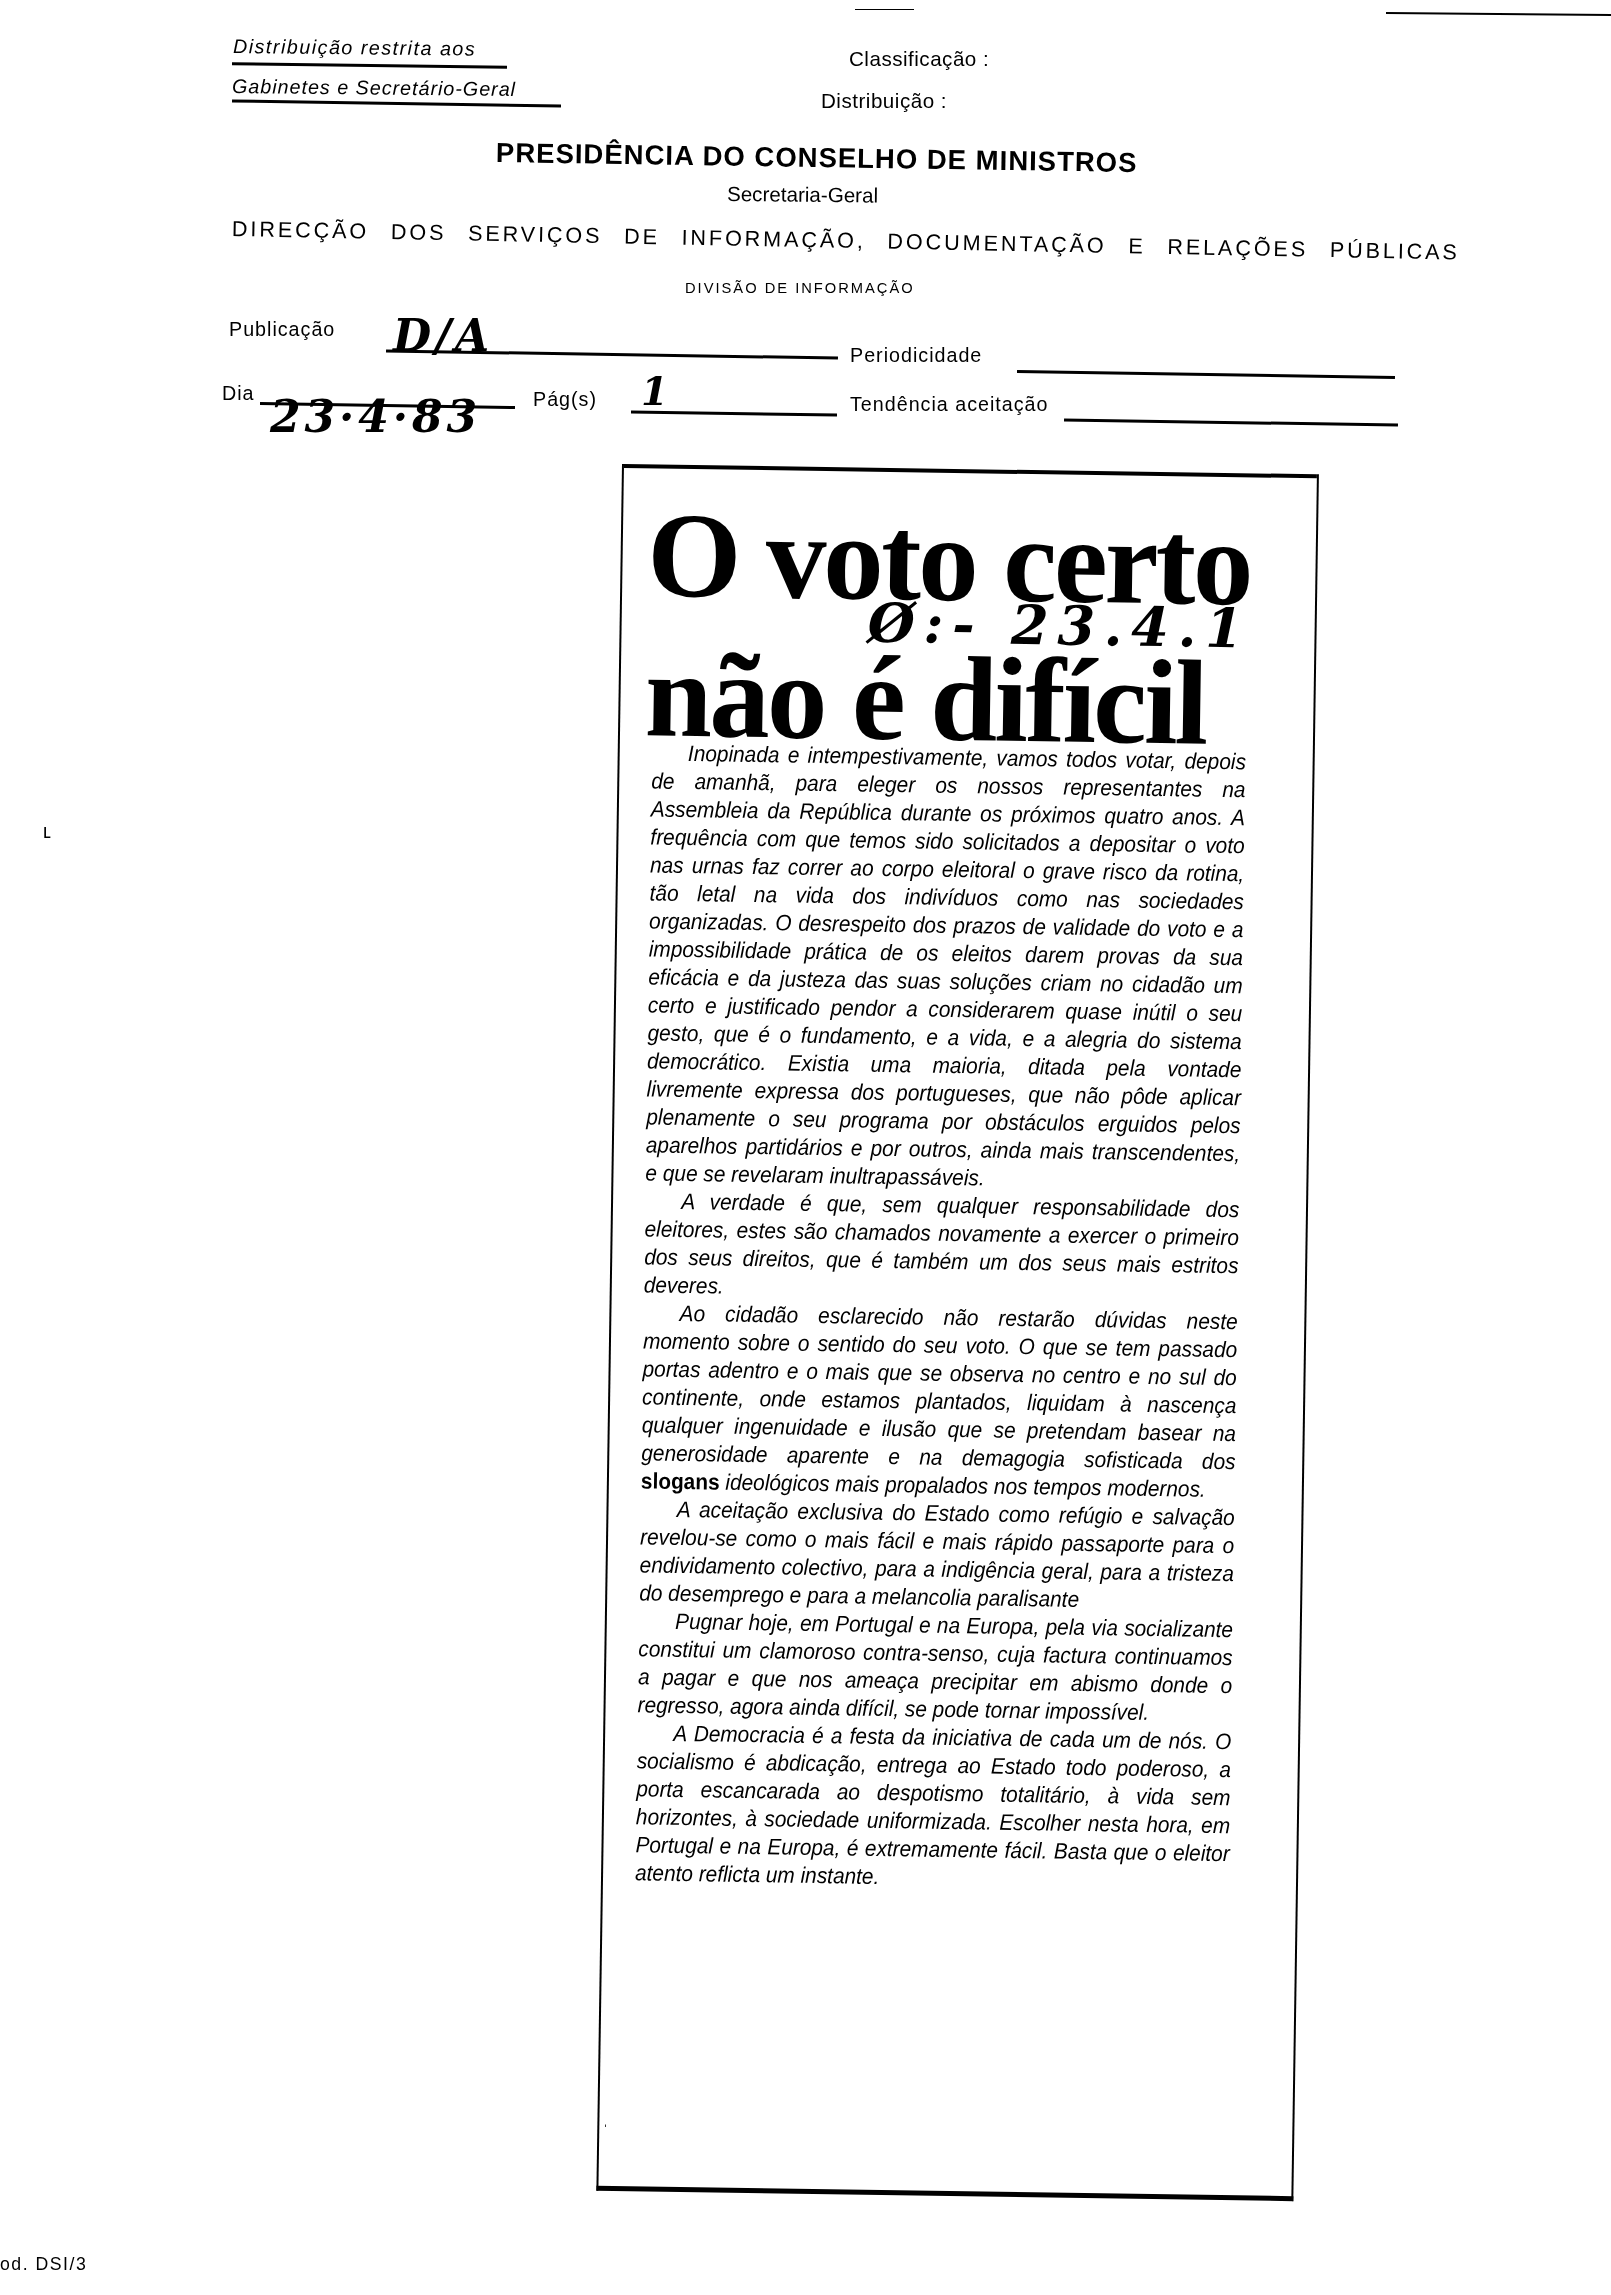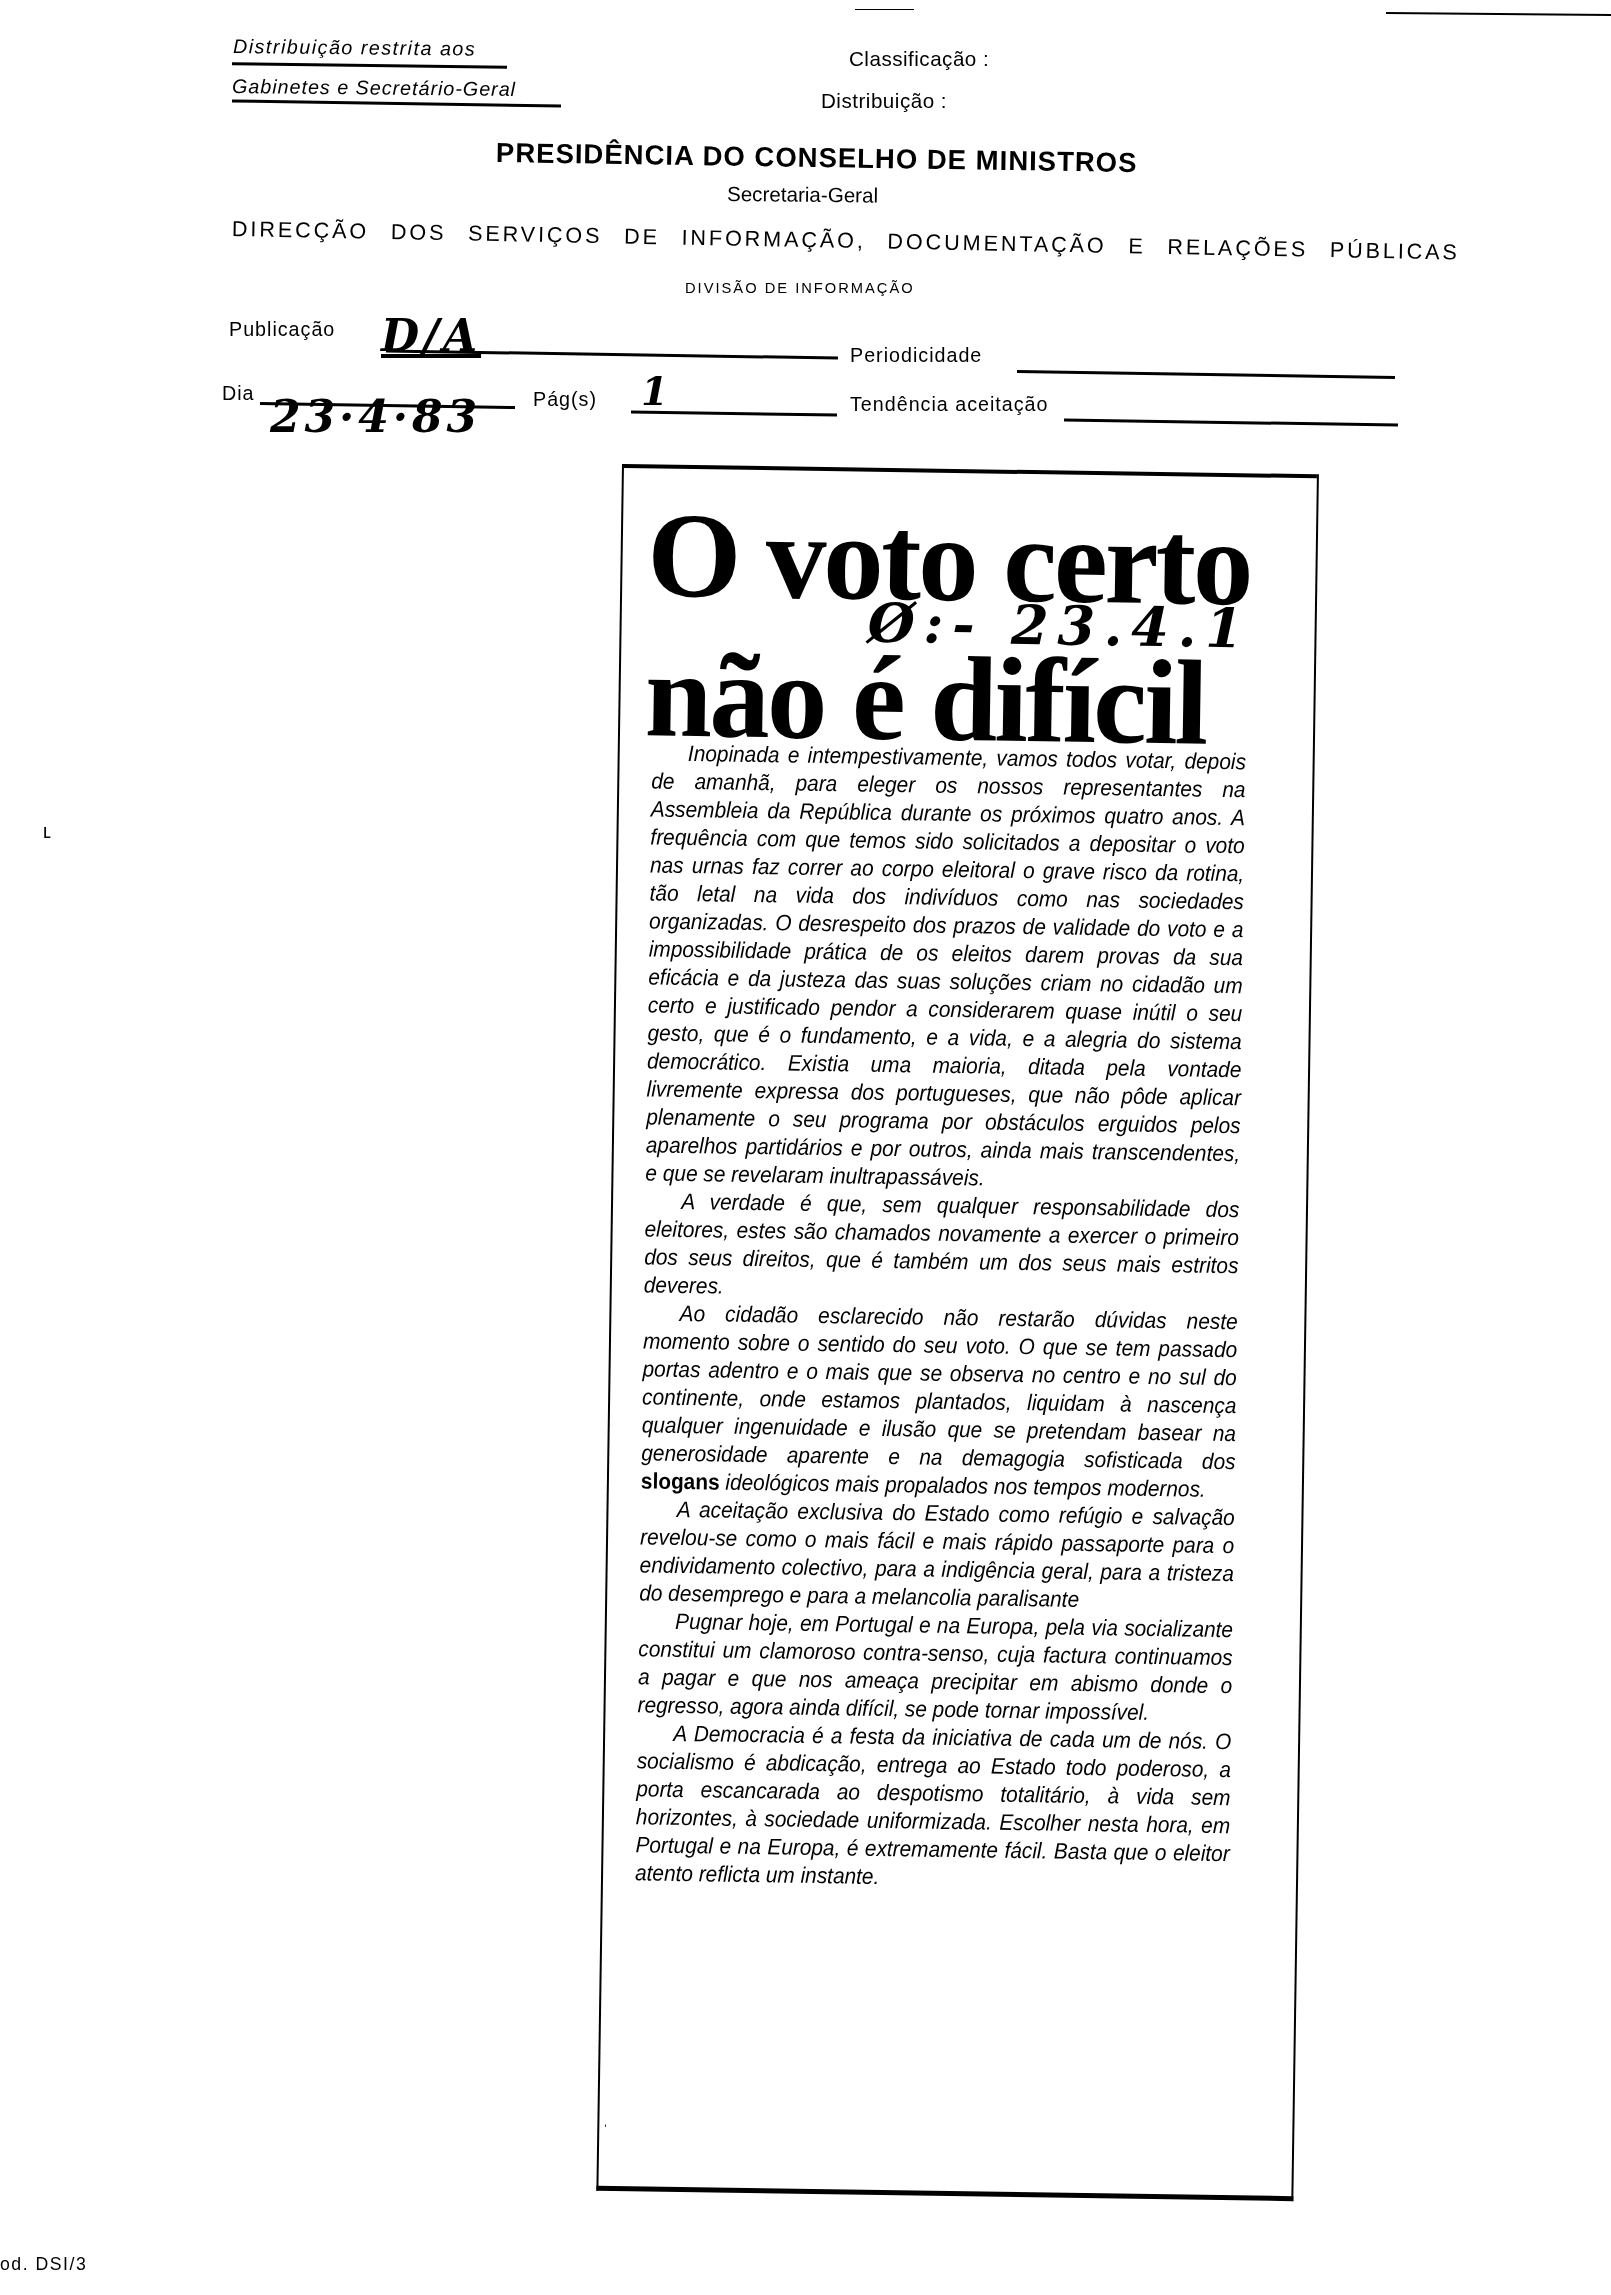--- a/index.html
+++ b/index.html
@@ -42,21 +42,21 @@
 
 <div class="abs classif">Classificação :</div>
 <div class="abs distrib">Distribuição :</div>
 
 <div class="abs org-title">PRESIDÊNCIA DO CONSELHO DE MINISTROS</div>
 <div class="abs secretaria">Secretaria-Geral</div>
 <div class="abs direccao">DIRECÇÃO DOS SERVIÇOS DE INFORMAÇÃO, DOCUMENTAÇÃO E RELAÇÕES PÚBLICAS</div>
 <div class="abs divisao">DIVISÃO DE INFORMAÇÃO</div>
 
 <div class="abs field-label" style="left:229px;top:318px;">Publicação</div>
-<div class="abs hand" style="left:381px;top:310px;text-decoration:underline;">D/A</div>
+<div class="abs hand" style="left:393px;top:310px;">D/A</div>
 <div class="uline" style="left:386px;top:353px;width:452px;transform:rotate(0.9deg);"></div>
 
 <div class="abs field-label" style="left:850px;top:344px;">Periodicidade</div>
 <div class="abs" style="left:1002px;top:344px;width:373px;height:24.6px;"></div>
 <div class="uline" style="left:1017px;top:373px;width:378px;transform:rotate(0.9deg);"></div>
 
 <div class="abs field-label" style="left:222px;top:382px;">Dia</div>
 <div class="abs hand" style="left:270px;top:355px;margin-top:36px;">23·4·83</div>
 <div class="uline" style="left:260px;top:404px;width:255px;transform:rotate(0.9deg);"></div>
 

